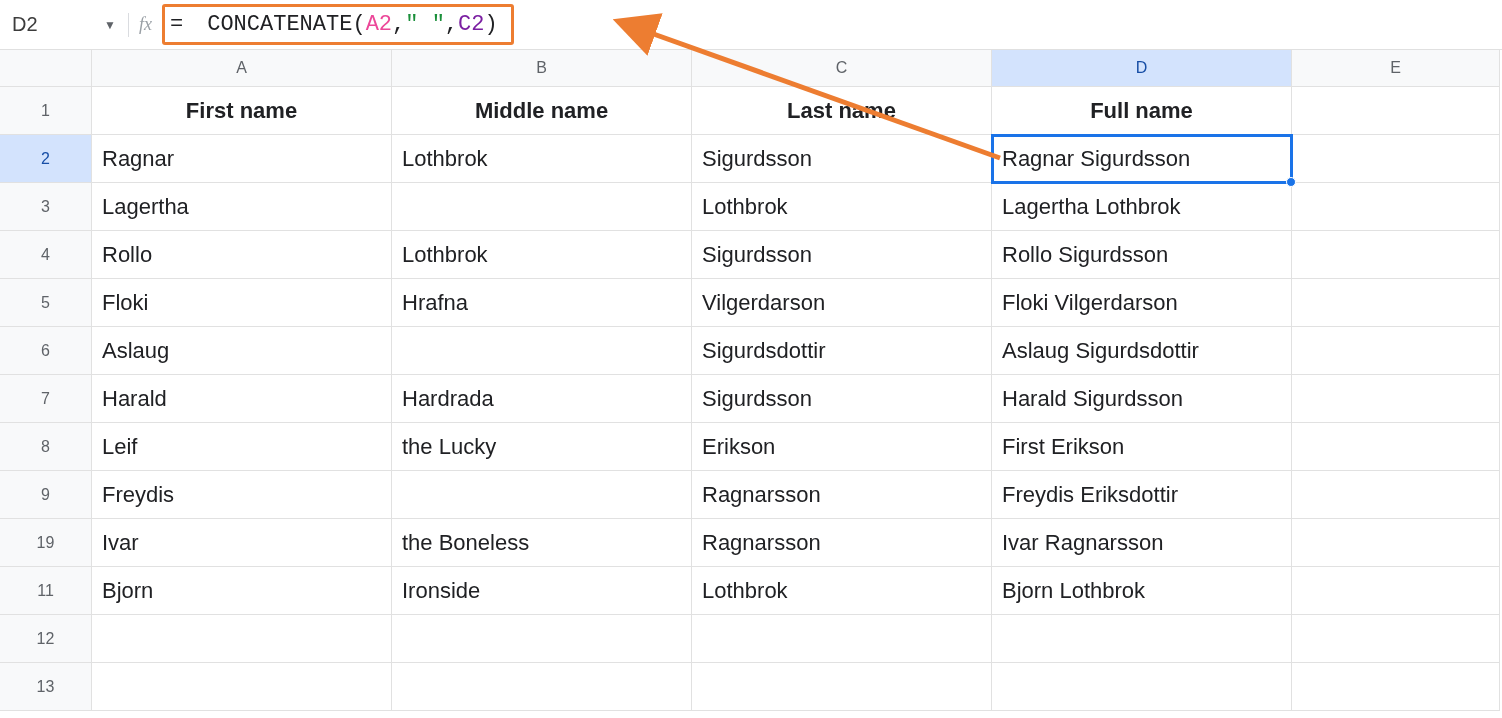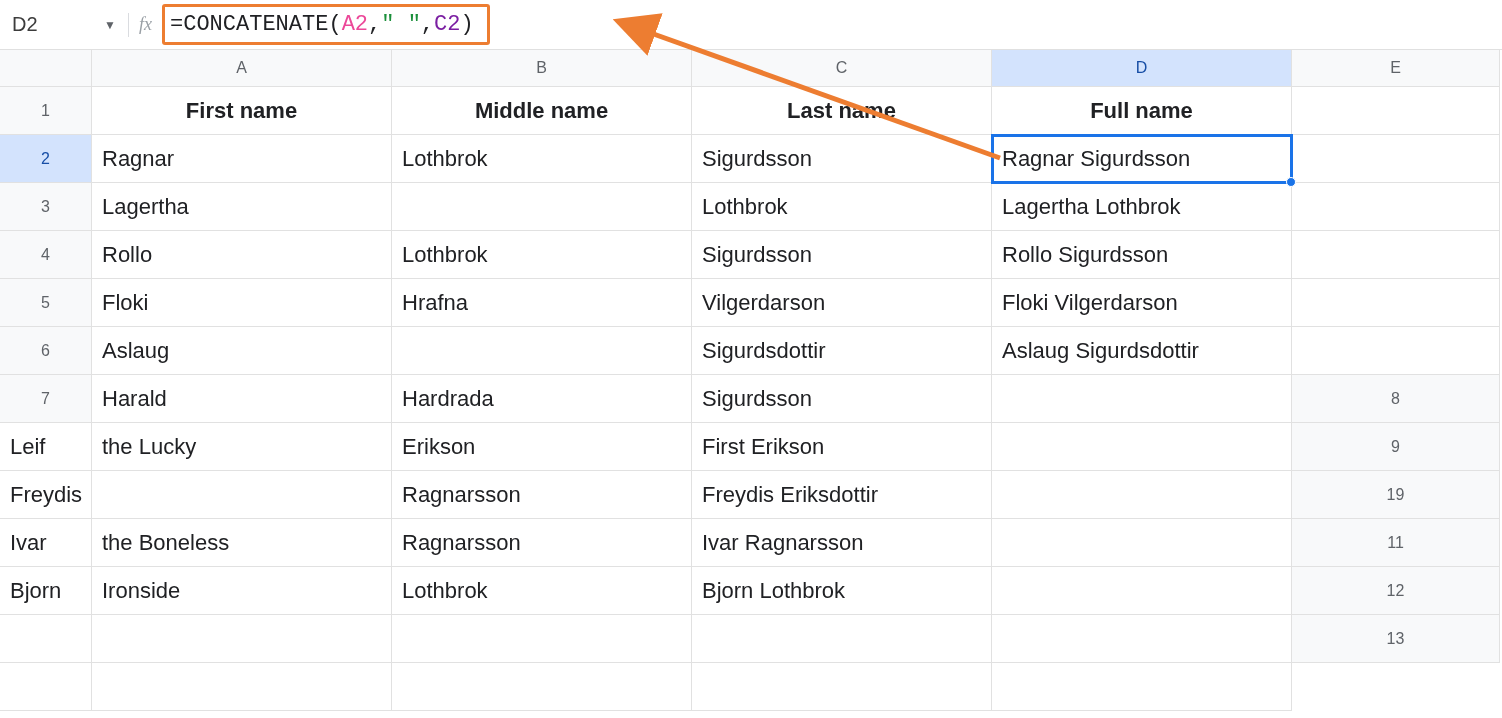--- a/index.html
+++ b/index.html
@@ -63,21 +63,21 @@
     bottom: -6px;
     pointer-events: none;
   }
   .formula-text {
     font-family: "Consolas","Menlo","Courier New",monospace;
     font-size: 22px;
     color: #202124;
     white-space: pre;
   }
   .tok-eq   { color: #202124; }
-  .tok-fn   { color: #202124; }
+  .tok-fn   { color: #202124; margin-left: 24px; }
   .tok-paren{ color: #202124; }
   .tok-refA { color: #ec4899; } 
   .tok-str  { color: #1a8f3a; } 
   .tok-comma{ color: #202124; }
   .tok-refC { color: #7b1fa2; } 
 
   .sheet {
     position: relative;
     user-select: none;
   }
@@ -212,20 +212,21 @@
       <div class="row-h">6</div>
       <div class="cell">Aslaug</div>
       <div class="cell"></div>
       <div class="cell">Sigurdsdottir</div>
       <div class="cell">Aslaug Sigurdsdottir</div>
       <div class="cell"></div>
       <div class="row-h">7</div>
       <div class="cell">Harald</div>
       <div class="cell">Hardrada</div>
       <div class="cell">Sigurdsson</div>
+      <div class="cell">Harald Sigurdsson</div>
       <div class="cell"></div>
       <div class="row-h">8</div>
       <div class="cell">Leif</div>
       <div class="cell">the Lucky</div>
       <div class="cell">Erikson</div>
       <div class="cell">First Erikson</div>
       <div class="cell"></div>
       <div class="row-h">9</div>
       <div class="cell">Freydis</div>
       <div class="cell"></div>

